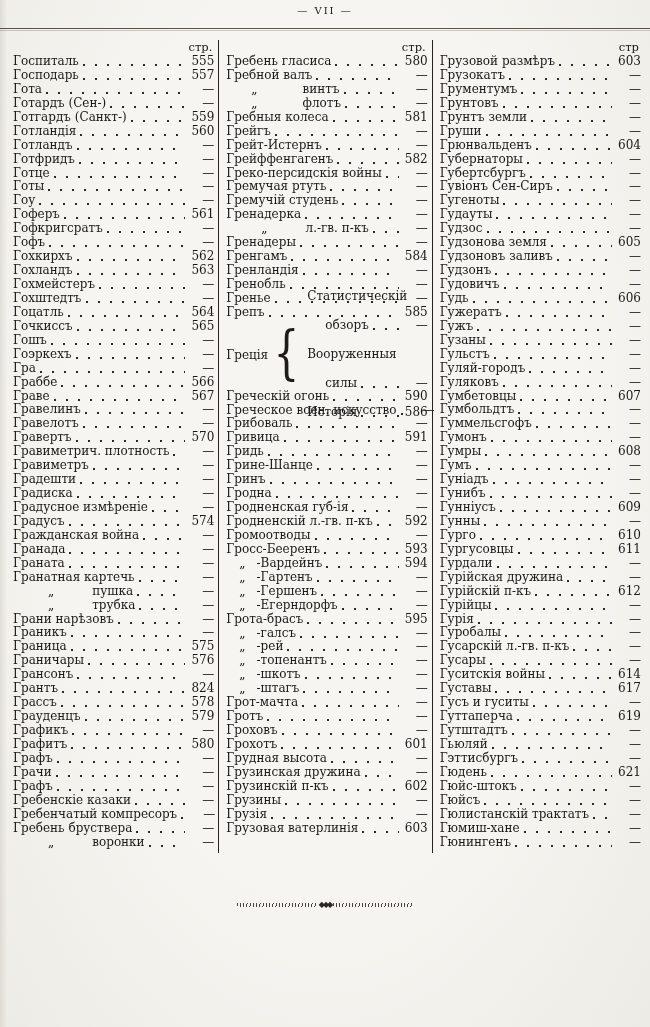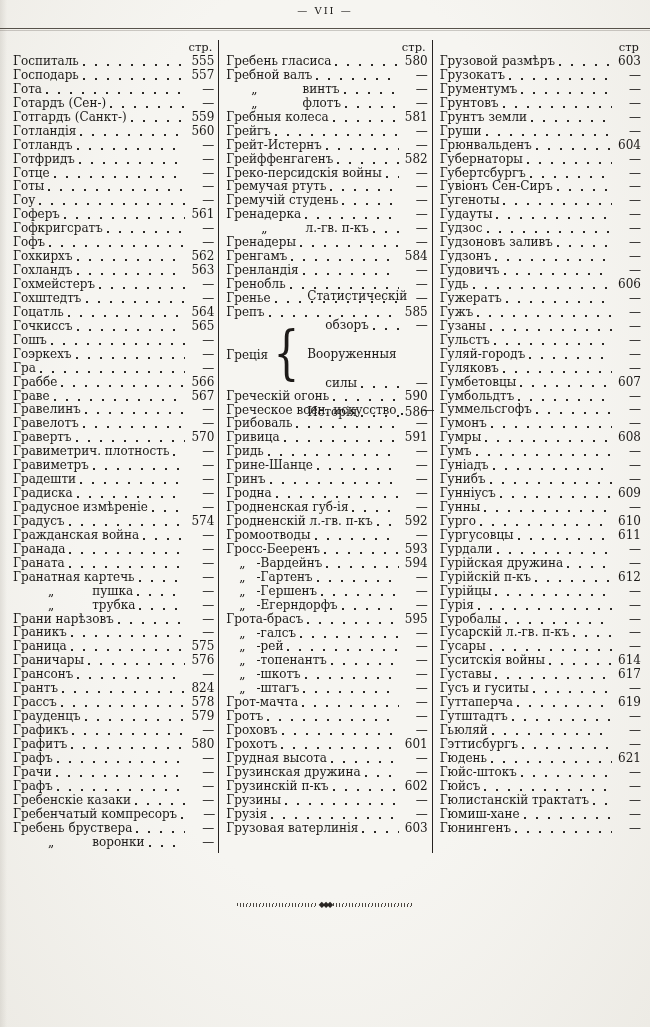--- a/index.html
+++ b/index.html
@@ -725,20 +725,25 @@
           <span class="name">Гудауты</span>
           <span class="leader"></span>
           <span class="page">—</span>
         </div>
         <div class="row">
           <span class="name">Гудзос</span>
           <span class="leader"></span>
           <span class="page">—</span>
         </div>
         <div class="row">
+          <span class="name">Гудзонова земля</span>
+          <span class="leader"></span>
+          <span class="page">605</span>
+        </div>
+        <div class="row">
           <span class="name">Гудзоновъ заливъ</span>
           <span class="leader"></span>
           <span class="page">—</span>
         </div>
         <div class="row">
           <span class="name">Гудзонъ</span>
           <span class="leader"></span>
           <span class="page">—</span>
         </div>
         <div class="row">

